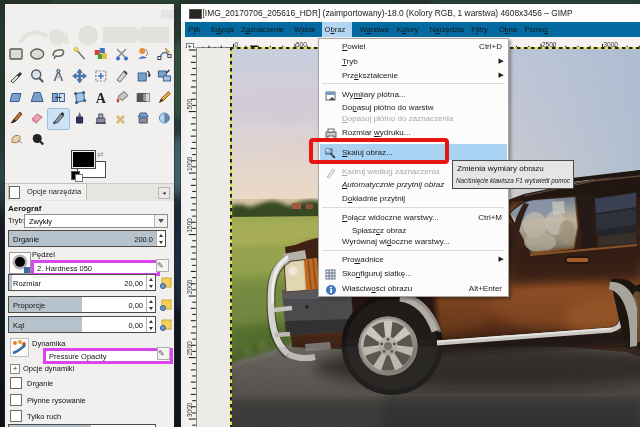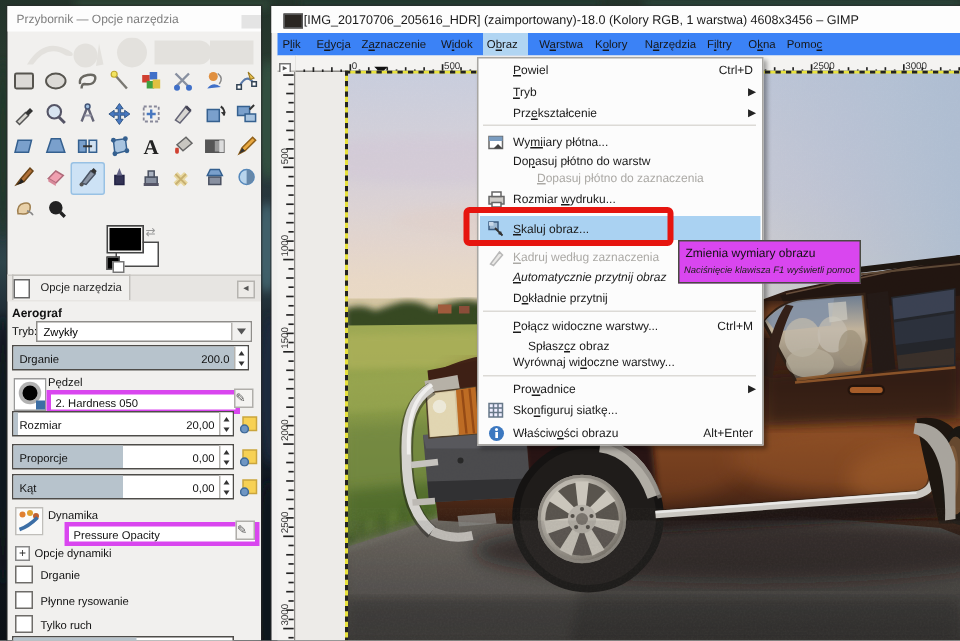--- a/index.html
+++ b/index.html
@@ -38,21 +38,21 @@
   .rst{width:12px;height:12px;}
   .field{background:#fff;border:3px solid #d946ef;font-size:7.5px;color:#111;}
   .ebtn{width:11px;height:11px;border:1px solid #b0aeaa;background:#f4f3f1;font-size:8px;line-height:11px;color:#555;}
   .cb{width:10px;height:10px;background:#fff;border:1px solid #6e6c69;}
   .cl{font-size:7.5px;color:#111;}
   
   #mw{left:181px;top:4px;width:459px;height:423px;background:#f1f0ee;box-shadow:0 0 0 1px rgba(40,40,40,.5);}
   #mw .title{left:0;top:0;width:459px;height:18px;background:#fdfdfd;}
   #mw .ticon{left:8px;top:5px;width:11px;height:7.5px;background:#2a2622;border:1px solid #555;}
   #mw .ttext{left:21.5px;top:0px;height:18px;line-height:18px;font-size:8.4px;color:#1a1a1a;white-space:nowrap;}
-  #menubar{left:4px;top:18px;width:455px;height:15px;background:#3b82f6;font-size:7.6px;color:#161616;}
+  #menubar{left:4px;top:18px;width:455px;height:15px;background:#0369a1;font-size:7.6px;color:#161616;}
   #menubar .mi{position:absolute;top:0;height:15px;line-height:15px;white-space:nowrap;}
   .rcorner{left:185px;top:37px;width:12px;height:10px;background:#f4f3f1;border-right:1px solid #b8b6b2;border-bottom:1px solid #b8b6b2;}
   #hruler{left:197px;top:37px;width:443px;height:10px;background:#f4f3f1;border-bottom:1px solid #8a8884;}
   #vruler{left:185px;top:48px;width:11px;height:379px;background:#f4f3f1;border-right:1px solid #8a8884;}
   #canvas{left:197px;top:48px;width:443px;height:379px;background:#edebe8;}
 </style></head>
 <body>
 <div id="desk" class="abs"></div>
 <svg class="abs" style="left:0;top:0" width="640" height="427" id="deskart">
     <defs>
@@ -67,21 +67,20 @@
       <ellipse cx="179" cy="80" rx="9" ry="40" fill="#33503f"></ellipse>
       <ellipse cx="178" cy="165" rx="8" ry="30" fill="#41606b"></ellipse>
       <ellipse cx="180" cy="260" rx="8" ry="50" fill="#1d2a3e"></ellipse>
       <ellipse cx="179" cy="380" rx="8" ry="60" fill="#0e131c"></ellipse>
       <ellipse cx="2" cy="100" rx="5" ry="60" fill="#22382c"></ellipse>
       <ellipse cx="2" cy="300" rx="5" ry="90" fill="#10181e"></ellipse>
     </g>
   </svg>
 
 <div id="tbx" class="abs">
-  <div class="title abs">Przybornik — Opcje narzędzia</div>
   <div class="tbtn abs"></div>
   <div class="selbox abs"></div>
   <svg class="abs" id="toolgrid" style="left:0;top:21px" width="169" height="162">
   <g fill="#e3e1dd" transform="translate(-5,-4)">
     <path d="M18 22 Q30 2 48 14 Q50 17 44 16 Q32 8 22 22 Z"></path>
     <circle cx="57" cy="16" r="8"></circle>
     <path d="M66 8 l3 14 l-5 1 Z"></path>
     <circle cx="88" cy="14" r="10"></circle>
     <path d="M103 6 h30 a8 8 0 0 1 0 16 h-30 Z"></path>
     <rect x="140" y="6" width="29" height="16"></rect>
@@ -747,21 +746,21 @@
           <rect x="1" y="2" width="9" height="8" fill="#fff" stroke="#666"></rect>
           <rect x="1" y="2" width="9" height="3" fill="#7a9cc0"></rect>
           <path d="M7 7 L10 10 L4 10 Z" fill="#444"></path>
         </svg></span>
       <span style="position:absolute;left:22px;top:3px;font-size:8px;color:#1a1a1a;white-space:nowrap;">Wy<u>mi</u>iary płótna...</span>
     </div>
     <div style="position:absolute;left:1px;top:61px;width:187px;height:14.2px;">
       <span style="position:absolute;left:22px;top:3px;font-size:8px;color:#1a1a1a;white-space:nowrap;">Do<u>p</u>asuj płótno do warstw</span>
     </div>
     <div style="position:absolute;left:1px;top:71.5px;width:187px;height:14.2px;">
-      <span style="position:absolute;left:38px;top:3px;font-size:8px;color:#aba9a5;white-space:nowrap;"><u>D</u>opasuj płótno do zaznaczenia</span>
+      <span style="position:absolute;left:22px;top:3px;font-size:8px;color:#aba9a5;white-space:nowrap;"><u>D</u>opasuj płótno do zaznaczenia</span>
     </div>
     <div style="position:absolute;left:1px;top:85.9px;width:187px;height:14.2px;">
       <span style="position:absolute;left:5px;top:1px;"><svg width="12" height="12">
           <rect x="1" y="4" width="10" height="5" fill="#cfcdc9" stroke="#666"></rect>
           <rect x="3" y="1" width="6" height="3" fill="#fff" stroke="#666"></rect>
           <rect x="3" y="8" width="6" height="3" fill="#fff" stroke="#666"></rect>
         </svg></span>
       <span style="position:absolute;left:22px;top:3px;font-size:8px;color:#1a1a1a;white-space:nowrap;">Rozmiar <u>w</u>ydruku...</span>
     </div>
     <div style="position:absolute;left:1px;top:105.3px;width:187px;height:15.5px;background:#aad2f2;">
@@ -814,16 +813,16 @@
           <rect x="5.2" y="5" width="1.8" height="4" fill="#fff"></rect>
           <circle cx="6" cy="3.4" r="1" fill="#fff"></circle>
         </svg></span>
       <span style="position:absolute;left:22px;top:3px;font-size:8px;color:#1a1a1a;white-space:nowrap;">Właściw<u>o</u>ści obrazu</span>
       <span style="position:absolute;right:5px;top:3px;font-size:8px;color:#1a1a1a;">Alt+Enter</span>
     </div>
   </div>
 
 <div class="abs" style="left:309px;top:137.6px;width:132px;height:18.6px;border:4px solid #e6150f;border-radius:4px;"></div>
 
-<div class="abs" style="left:452px;top:160px;width:122px;height:29px;background:#d946ef;border:1px solid #4a4a42;box-sizing:border-box;text-align:center;">
+<div class="abs" style="left:452px;top:160px;width:122px;height:29px;background:#e5e5e5;border:1px solid #4a4a42;box-sizing:border-box;text-align:center;">
   <div class="abs" style="left:4px;top:3px;font-size:8px;color:#111;white-space:nowrap;">Zmienia wymiary obrazu</div>
   <div class="abs" style="left:3px;top:16px;font-size:6.3px;font-style:italic;color:#222;white-space:nowrap;">Naciśnięcie klawisza F1 wyświetli pomoc</div>
 </div>
 
 </body></html>

